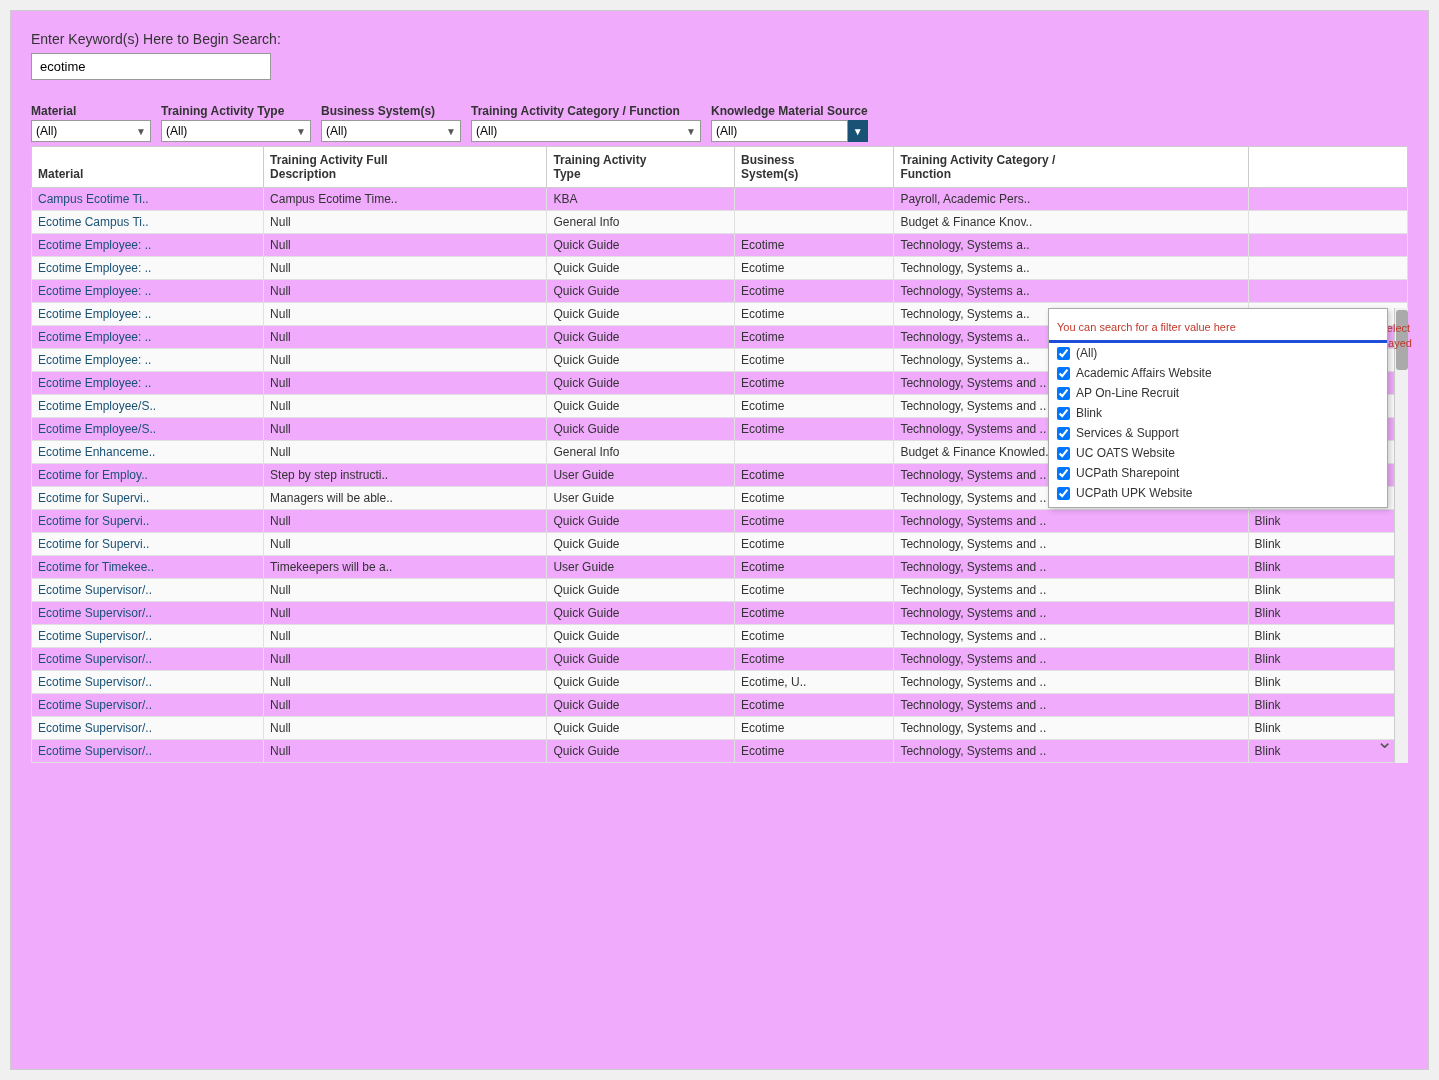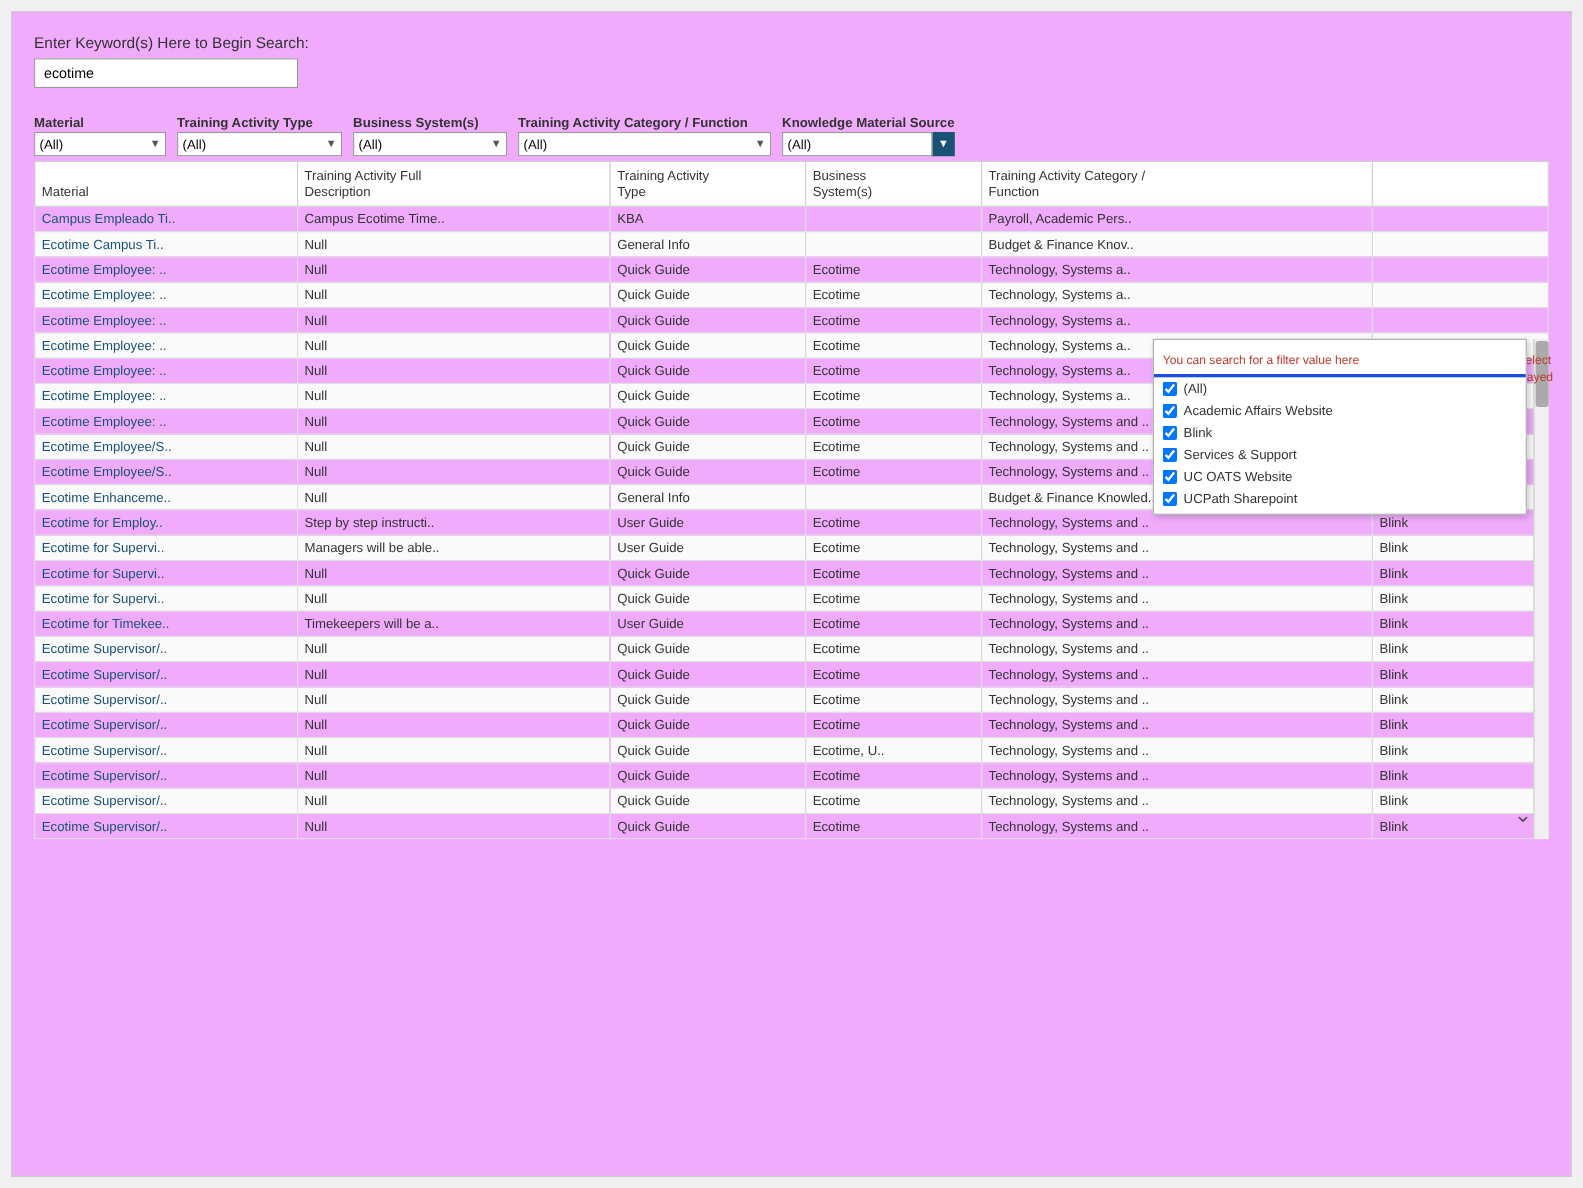--- a/index.html
+++ b/index.html
@@ -9,21 +9,21 @@
     .search-input { border: 1px solid #999; padding: 5px 8px; width: 240px; font-size: 13px; }
     .filters { display: flex; gap: 10px; margin-top: 20px; margin-bottom: 4px; align-items: flex-end; flex-wrap: wrap; }
     .filter-group { display: flex; flex-direction: column; gap: 2px; }
     .filter-label { font-size: 12px; font-weight: bold; color: #333; }
     .filter-select { border: 1px solid #999; padding: 3px 4px; font-size: 12px; background: #fff; appearance: none; -webkit-appearance: none; position: relative; }
     .select-wrap { position: relative; display: inline-block; }
     .select-wrap select { padding-right: 22px; }
     .select-arrow { position: absolute; right: 5px; top: 50%; transform: translateY(-50%); pointer-events: none; font-size: 10px; color: #555; }
     .table-container { position: relative; overflow: hidden; }
     table { width: 100%; border-collapse: collapse; font-size: 12px; }
-    thead th { background: #fff; font-weight: normal; font-size: 12px; padding: 6px 6px; border: 1px solid #ccc; text-align: left; vertical-align: bottom; }
+    thead th { background: #fff; font-weight: bold; font-size: 12px; padding: 6px 6px; border: 1px solid #ccc; text-align: left; vertical-align: bottom; }
     tbody tr { border-bottom: 1px solid #e0e0e0; }
     tbody tr:nth-child(even) { background: #fafafa; }
     tbody td { padding: 4px 6px; border: 1px solid #e0e0e0; vertical-align: middle; white-space: nowrap; overflow: hidden; max-width: 180px; text-overflow: ellipsis; }
     tbody td a { color: #1a5276; text-decoration: none; }
     .dropdown-overlay { position: absolute; top: 162px; right: 20px; width: 340px; background: #fff; border: 1px solid #aaa; box-shadow: 2px 2px 6px rgba(0,0,0,0.2); z-index: 100; padding: 4px 0; }
     .dropdown-search { padding: 6px 8px; border-bottom: 3px solid #1d4ed8; }
     .dropdown-search-text { font-size: 11px; color: #c0392b; }
     .dropdown-item { display: flex; align-items: center; padding: 3px 8px; font-size: 12px; }
     .dropdown-item input[type=checkbox] { margin-right: 6px; }
     .scrollbar-right { position: absolute; right: 0; top: 162px; bottom: 0; width: 14px; background: #f0f0f0; border-left: 1px solid #ccc; }
@@ -96,21 +96,21 @@
             <th style="min-width:130px;">Material</th>
             <th style="min-width:160px;">Training Activity Full<br>Description</th>
             <th style="min-width:100px;margin-top:10px;">Training Activity<br>Type</th>
             <th style="min-width:90px;">Business<br>System(s)</th>
             <th style="min-width:200px;">Training Activity Category /<br>Function</th>
             <th style="min-width:90px;"></th>
           </tr>
         </thead>
         <tbody id="table-body">
         <tr>
-              <td><a href="#">Campus Empleado Ti..</a></td>
+              <td><a href="#">Campus Ecotime Ti..</a></td>
               <td>Campus Ecotime Time..</td>
               <td>KBA</td>
               <td></td>
               <td>Payroll, Academic Pers..</td>
               <td></td>
             </tr>
             <tr>
               <td><a href="#">Ecotime Campus Ti..</a></td>
               <td>Null</td>
               <td>General Info</td>
@@ -314,33 +314,41 @@
             <div class="dropdown-item">
               <input type="checkbox" checked="" style="">
               <span>(All)</span>
             </div>
             <div class="dropdown-item">
               <input type="checkbox" checked="" style="">
               <span>Academic Affairs Website</span>
             </div>
             <div class="dropdown-item">
               <input type="checkbox" checked="" style="">
+              <span>AP On-Line Recruit</span>
+            </div>
+            <div class="dropdown-item">
+              <input type="checkbox" checked="" style="">
               <span>Blink</span>
             </div>
             <div class="dropdown-item">
               <input type="checkbox" checked="" style="">
               <span>Services &amp; Support</span>
             </div>
             <div class="dropdown-item">
               <input type="checkbox" checked="" style="">
               <span>UC OATS Website</span>
             </div>
             <div class="dropdown-item">
               <input type="checkbox" checked="" style="">
               <span>UCPath Sharepoint</span>
+            </div>
+            <div class="dropdown-item">
+              <input type="checkbox" checked="" style="">
+              <span>UCPath UPK Website</span>
             </div>
           </div>
       </div>
 
       <div class="scrollbar-right">
         <div class="scroll-thumb"></div>
       </div>
     </div>
 
     

